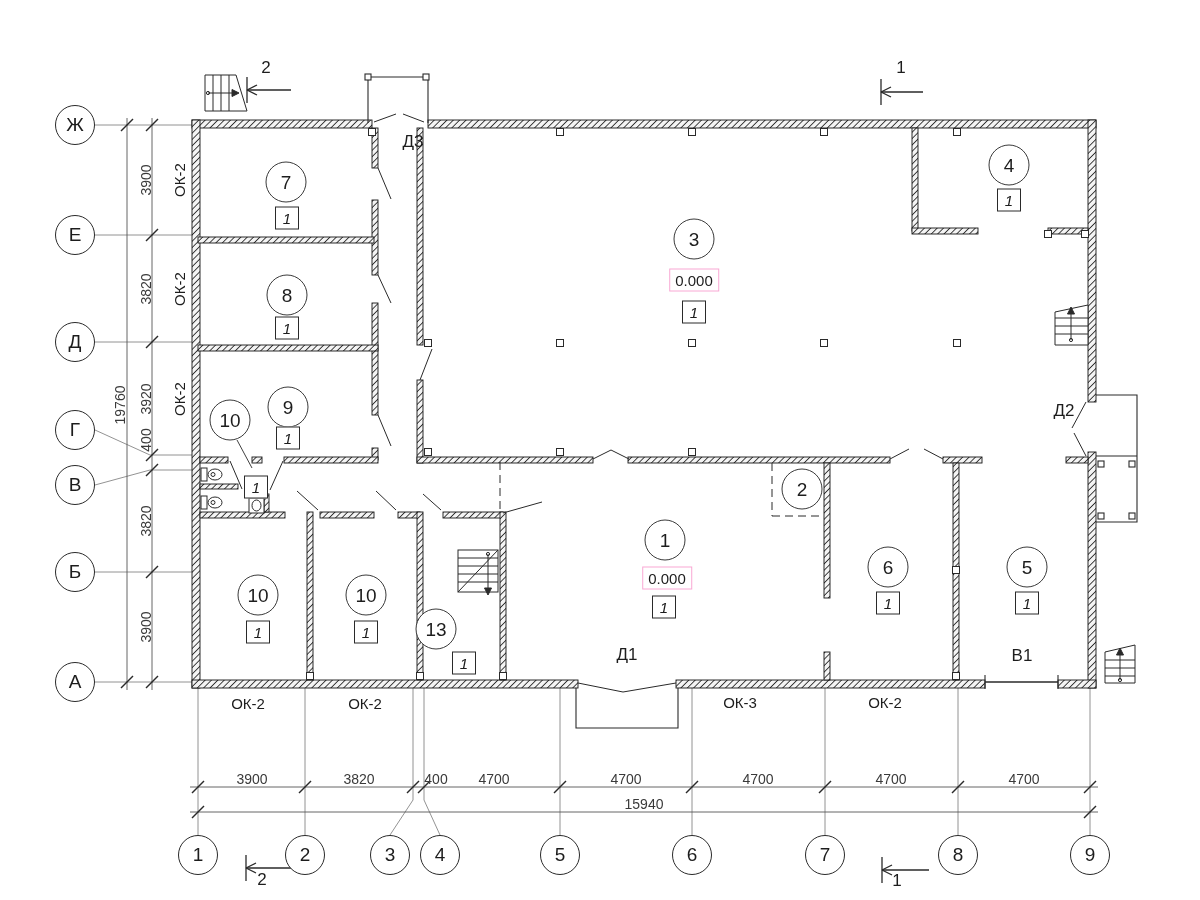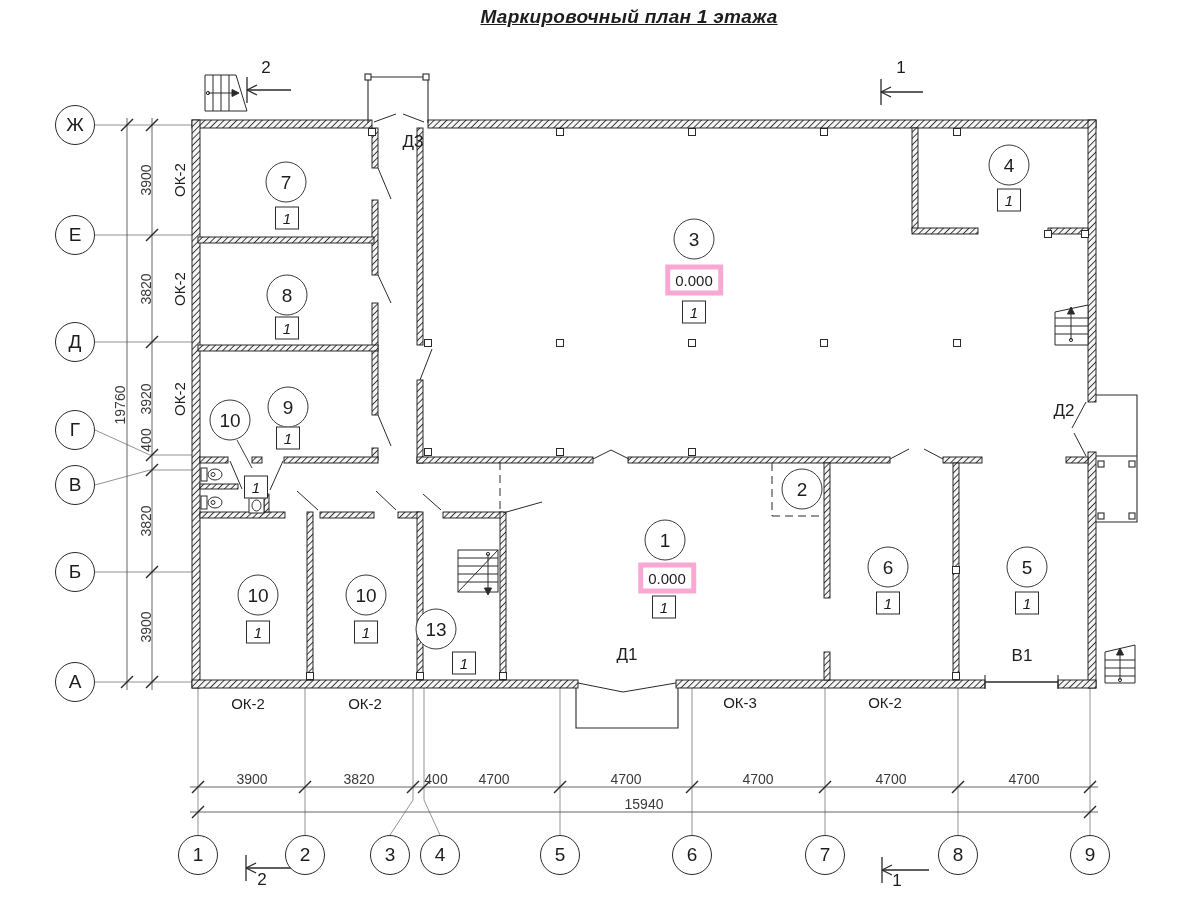--- a/index.html
+++ b/index.html
@@ -10,21 +10,21 @@
   .title{font-size:19px;font-style:italic;font-weight:700;text-decoration:underline;letter-spacing:.3px;}
   .axis-circle{position:absolute;width:40px;height:40px;border:1.4px solid #2a2a2a;border-radius:50%;
         background:#fff;display:flex;align-items:center;justify-content:center;font-size:19px;
         transform:translate(-50%,-50%);box-sizing:border-box;}
   .room-circle{position:absolute;width:41px;height:41px;border:1.2px solid #3a3a3a;border-radius:50%;
         background:#fff;display:flex;align-items:center;justify-content:center;font-size:19px;
         transform:translate(-50%,-50%);box-sizing:border-box;}
   .badge{position:absolute;width:24px;height:23px;border:1.1px solid #2a2a2a;background:#fff;
         display:flex;align-items:center;justify-content:center;font-size:15px;font-style:italic;
         transform:translate(-50%,-50%);box-sizing:border-box;}
-  .elev{position:absolute;border:5px solid #f9a8d4;background:#fff;padding:0 5px;height:21px;
+  .elev{position:absolute;border:1px solid #f9a8d4;background:#fff;padding:0 5px;height:21px;
         line-height:21px;font-size:15px;transform:translate(-50%,-50%);}
   .dim{font-size:14px;color:#3a3a3a;}
   .vtext{transform:translate(-50%,-50%) rotate(-90deg);}
   .wlabel{font-size:15px;color:#1d1d1d;}
   .dlabel{font-size:17px;color:#1d1d1d;}
   .slabel{font-size:17px;color:#1d1d1d;}
 </style>
 </head>
 <body>
 
@@ -272,21 +272,20 @@
         <line x1="882" y1="870" x2="929" y2="870"></line>
     <line x1="882" y1="870" x2="892" y2="865"></line>
         <line x1="882" y1="870" x2="892" y2="875"></line>
   </g>
 
   <g stroke="#2a2a2a" stroke-width="0.9">
     <line x1="237" y1="440" x2="252" y2="468"></line>
   </g>
 </svg>
 
-<div class="abs title" style="left:629px;top:17px">Маркировочный план 1 этажа</div>
 
 <div class="axis-circle" style="left:75px;top:125px">Ж</div>
 <div class="axis-circle" style="left:75px;top:235px">Е</div>
 <div class="axis-circle" style="left:75px;top:342px">Д</div>
 <div class="axis-circle" style="left:75px;top:430px">Г</div>
 <div class="axis-circle" style="left:75px;top:485px">В</div>
 <div class="axis-circle" style="left:75px;top:572px">Б</div>
 <div class="axis-circle" style="left:75px;top:682px">А</div>
 
 <div class="axis-circle" style="left:198px;top:855px">1</div>

